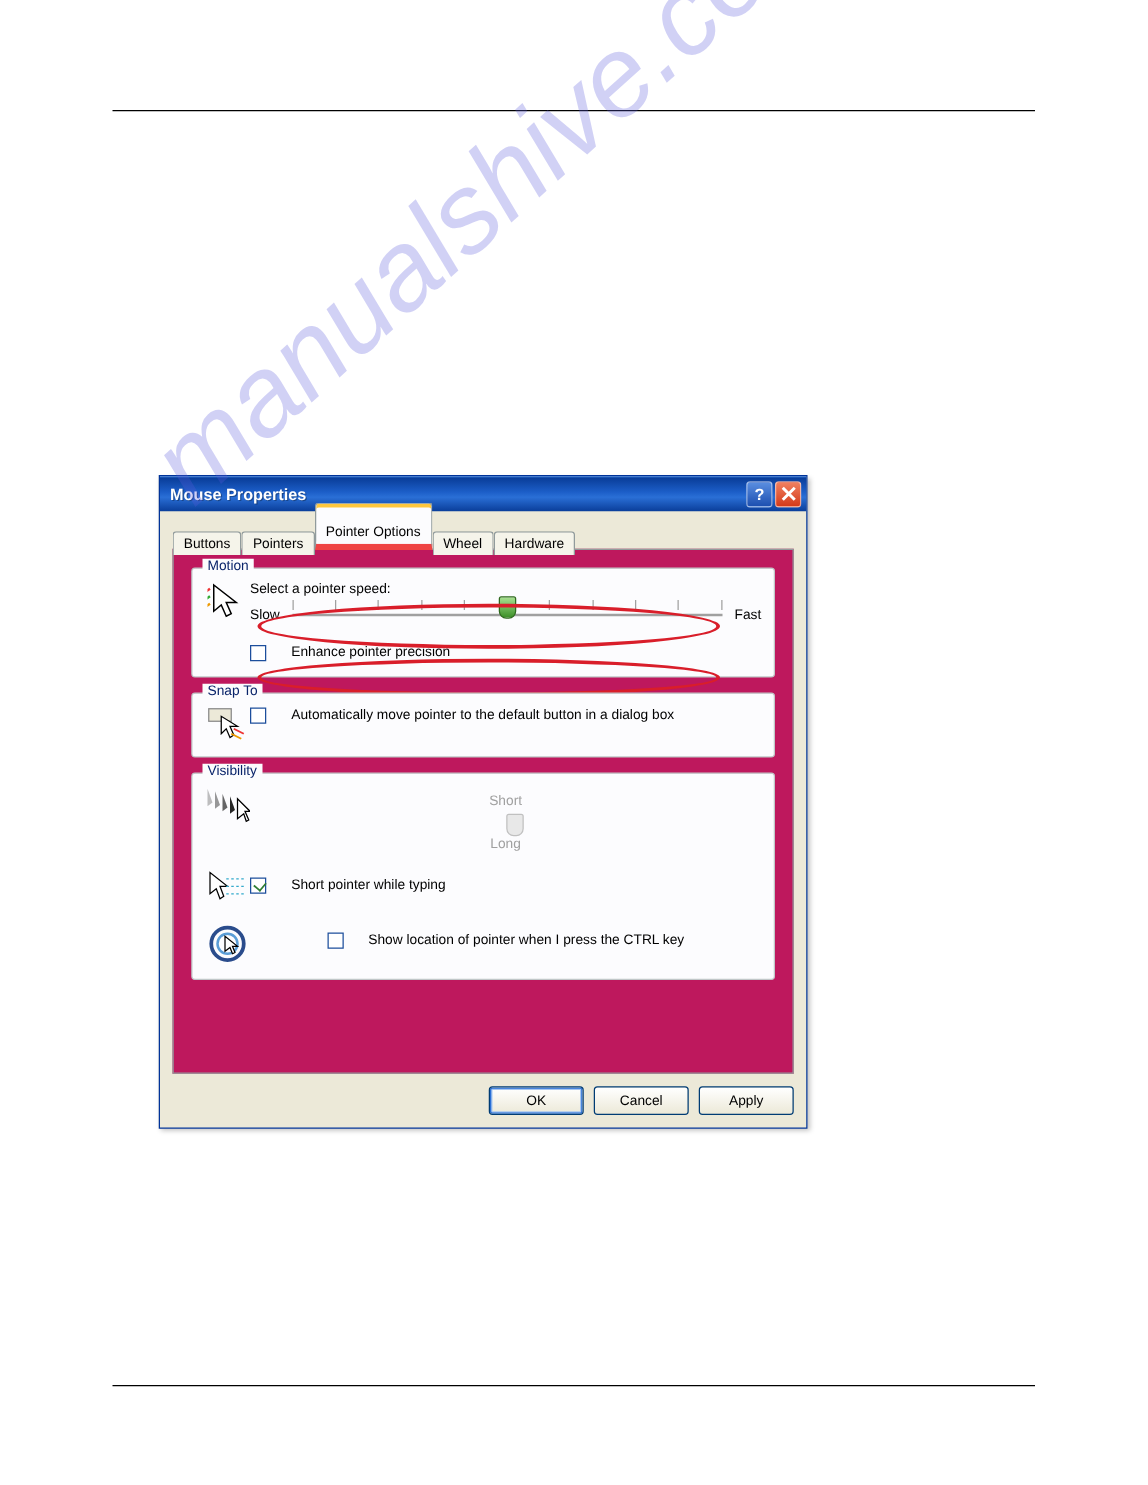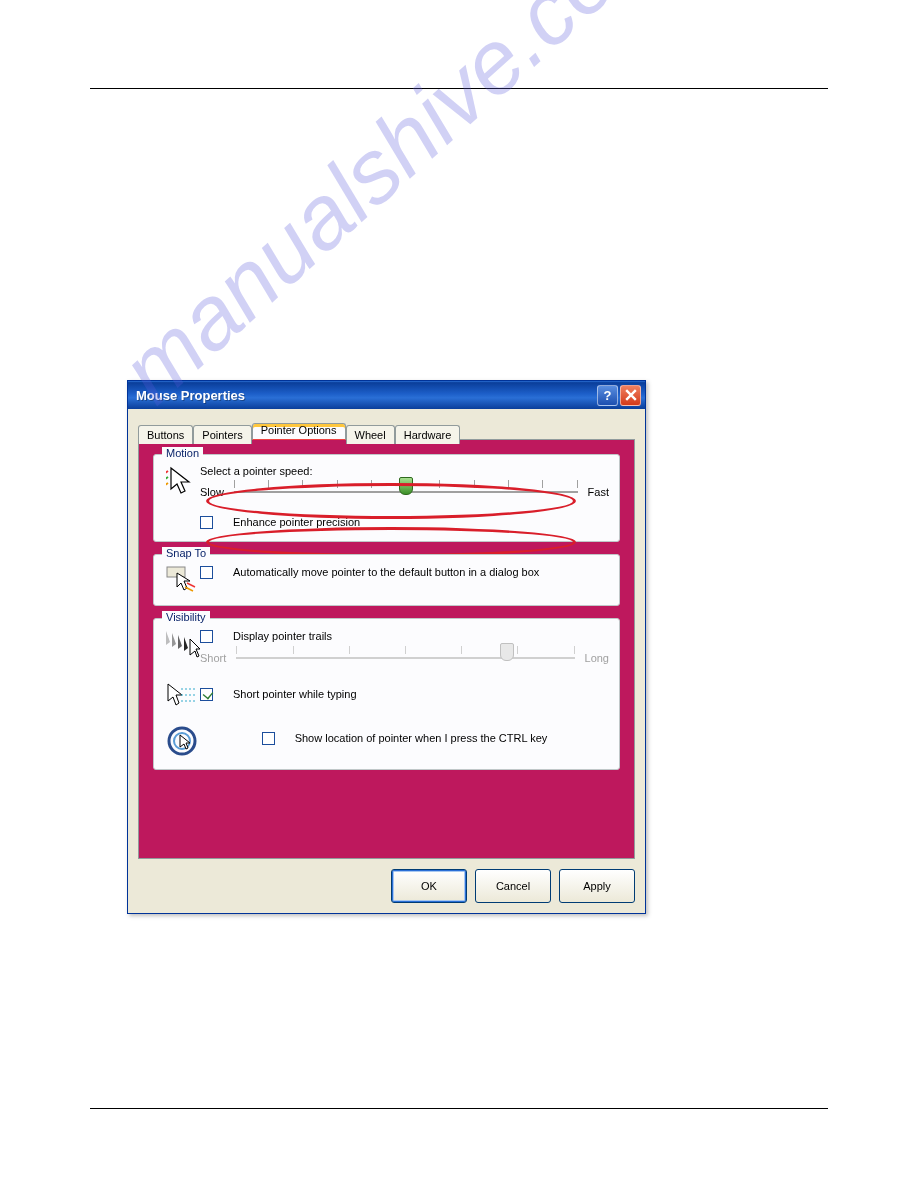--- a/index.html
+++ b/index.html
@@ -71,25 +71,25 @@
     padding: 3px 8px 3px 8px;
     margin-right: 0;
     border-top-left-radius: 3px;
     border-top-right-radius: 3px;
     position: relative;
     top: 4px;
     color:#000;
   }
   .tab.active {
     background: #FCFCFE;
-    border-bottom: 1px solid #ef4444;
+    border-bottom: 5px solid #ef4444;
     z-index: 2;
     box-shadow: inset 0 3px 0 #FFC73C;
     top:0;
-    padding-top:0;
+    padding-top:17px;
   }
   .tab-panel {
     border: 1px solid #919B9C;
     background: #be185d;
     padding: 14px 14px 16px 14px;
     margin-top: -1px;
     min-height: 420px;
   }
 
   
@@ -162,21 +162,21 @@
   .anno {
     position:absolute;
     border:3px solid #D91E2A;
     border-radius:50%;
     pointer-events:none;
   }
 
   
   .button-row { display:flex; justify-content:flex-end; gap:8px; margin-top:10px; }
   .btn {
-    min-width:76px; height:34px;
+    min-width:76px; height:23px;
     border:1px solid #003C74;
     border-radius:3px;
     background:linear-gradient(#fff,#ECE9D8);
     font-size:11px;
     font-family:inherit;
     color:#000;
     cursor:pointer;
   }
   .btn.def { box-shadow:0 0 0 1px #2a6fd6 inset, 0 0 0 2px #a8c8f0 inset; }
 
@@ -308,25 +308,21 @@
                 <g opacity=".6">
                   <path d="M14 6 L14 20 L18 17 Z" fill="#000"></path>
                 </g>
                 <g opacity=".85">
                   <path d="M20 8 L20 22 L24 19 Z" fill="#000"></path>
                 </g>
                 <path d="M26 10 L26 26 L31 22 L33 28 L35 27 L32 20 L36 20 Z" fill="#fff" stroke="#000"></path>
               </svg>
           </div>
           <div class="content-col">
-            <div class="chk" style="margin-top:0;">
-              <input type="checkbox" id="trails" style="">
-              <label for="trails">Display pointer trails</label>
-            </div>
-            <div class="slider-row" style="margin-left:0;">
+            <div class="slider-row" style="margin-left:0;flex-direction:column;">
               <span class="label disabled">Short</span>
               <div class="slider disabled">
                 <div class="track"></div>
                 <div class="ticks">
                     <span></span>
                     <span></span>
                     <span></span>
                     <span></span>
                     <span></span>
                     <span></span>

